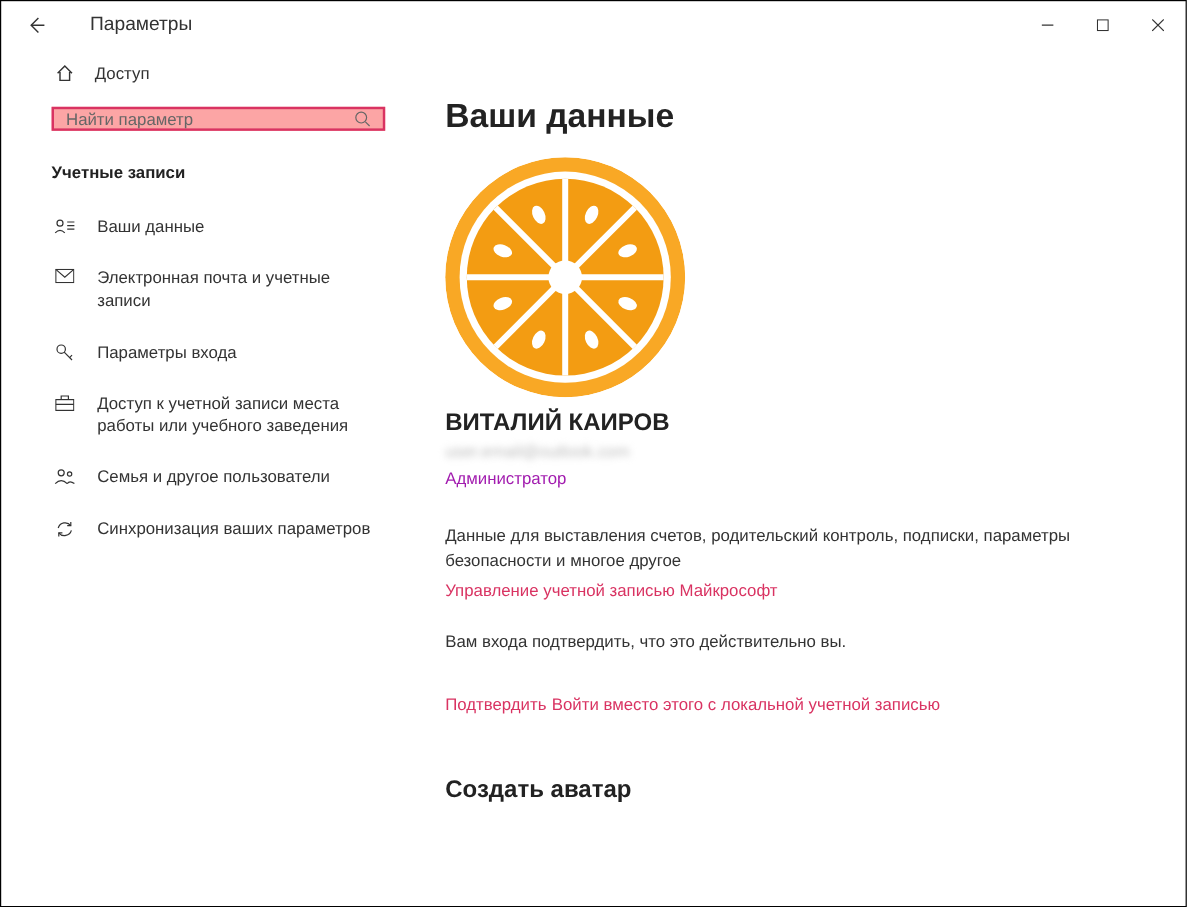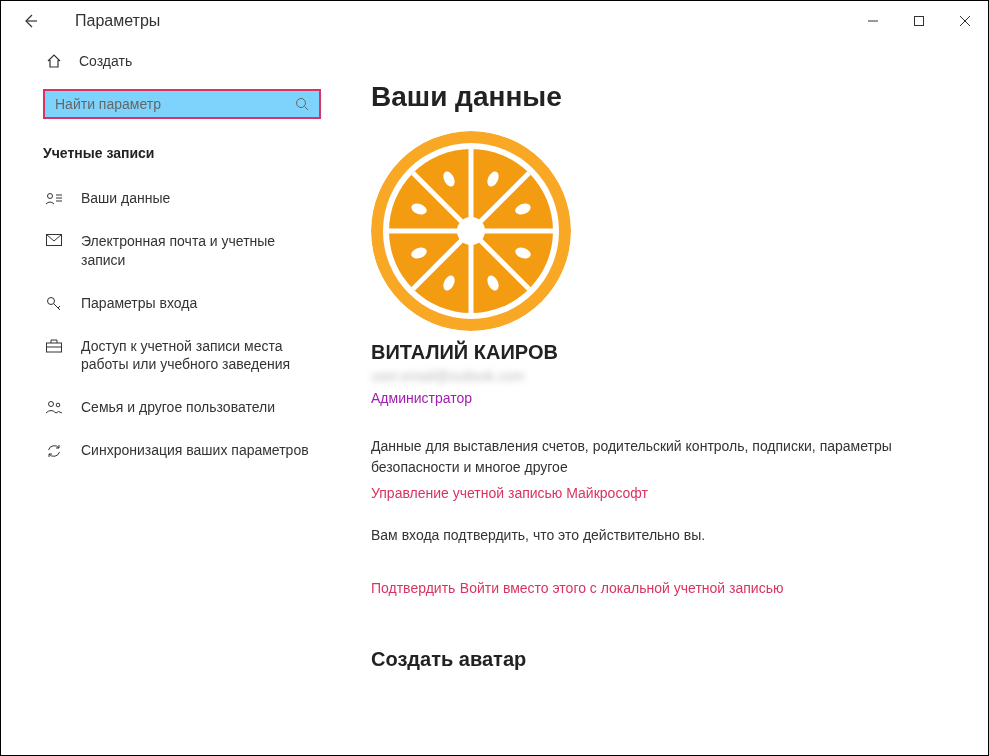--- a/index.html
+++ b/index.html
@@ -7,21 +7,21 @@
 .titlebar { height: 40px; display: flex; align-items: center; padding: 0 0 0 14px; }
 .back-btn { width: 30px; height: 30px; display: flex; align-items: center; justify-content: center; color: #333; cursor: pointer; }
 .app-title { margin-left: 30px; font-size: 16px; color: #333; }
 .win-controls { margin-left: auto; display: flex; }
 .win-btn { width: 46px; height: 32px; display: flex; align-items: center; justify-content: center; color: #333; cursor: pointer; font-size: 11px; }
 .container { display: flex; height: calc(100% - 40px); }
 .sidebar { width: 340px; padding: 0 0 0 0; }
 .home-row { display: flex; align-items: center; padding: 12px 20px 12px 44px; gap: 16px; cursor: pointer; }
 .home-row .icon { width: 18px; display: flex; justify-content: center; color: #333; }
 .home-row .label { font-size: 14px; color: #333; }
-.search-wrap { margin: 8px 20px 18px 42px; border: 2px solid #d93362; height: 30px; display: flex; align-items: center; padding: 0 10px; background: #7dd3fc; }
+.search-wrap { margin: 8px 20px 18px 42px; border: 2px solid #d93362; height: 20px; display: flex; align-items: center; padding: 0 10px; background: #fca5a5; }
 .search-input { flex: 1; border: none; outline: none; font-size: 14px; color: #666; background: transparent; }
 .search-input::placeholder { color: #666; }
 .search-icon { color: #666; }
 .section-title { font-size: 14px; font-weight: 600; color: #222; padding: 8px 20px 16px 42px; }
 .nav-item { display: flex; align-items: flex-start; padding: 12px 20px 12px 44px; gap: 18px; cursor: pointer; }
 .nav-item .icon { width: 18px; display: flex; justify-content: center; color: #333; flex-shrink: 0; padding-top: 2px; }
 .nav-item .label { font-size: 14px; color: #333; line-height: 1.35; }
 .content { flex: 1; padding: 40px 30px 0 30px; overflow: hidden; }
 .page-title { font-size: 28px; font-weight: 600; color: #222; margin-bottom: 18px; }
 .avatar { width: 200px; height: 200px; margin-bottom: 10px; }
@@ -66,21 +66,21 @@
 </div>
 
 <div class="container">
   <div class="sidebar">
     <div class="home-row">
       <span class="icon">
           <svg width="16" height="16" viewBox="0 0 16 16">
             <path d="M2 8 L8 2 L14 8 M4 7 V14 H12 V7" stroke="#333" stroke-width="1.2" fill="none"></path>
           </svg>
         </span>
-      <span class="label">Создать</span>
+      <span class="label">Доступ</span>
     </div>
 
     <div class="search-wrap">
       <input class="search-input" placeholder="Найти параметр" style="">
       <span class="search-icon">
           <svg width="14" height="14" viewBox="0 0 14 14">
             <circle cx="6" cy="6" r="4.5" stroke="#666" stroke-width="1" fill="none"></circle>
             <line x1="9.5" y1="9.5" x2="13" y2="13" stroke="#666" stroke-width="1"></line>
           </svg>
         </span>

